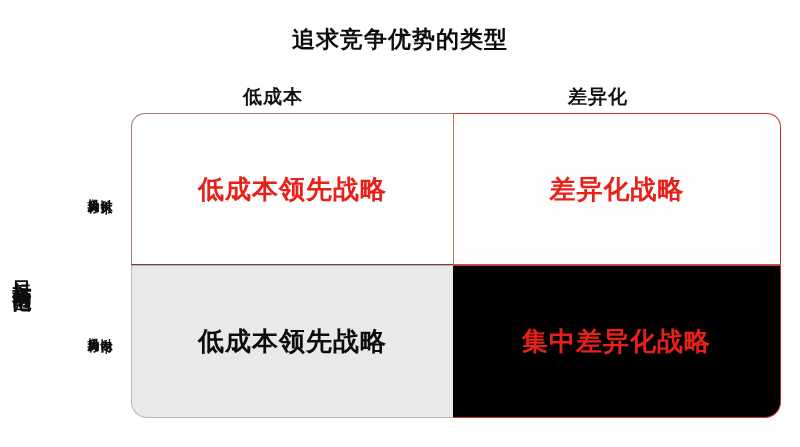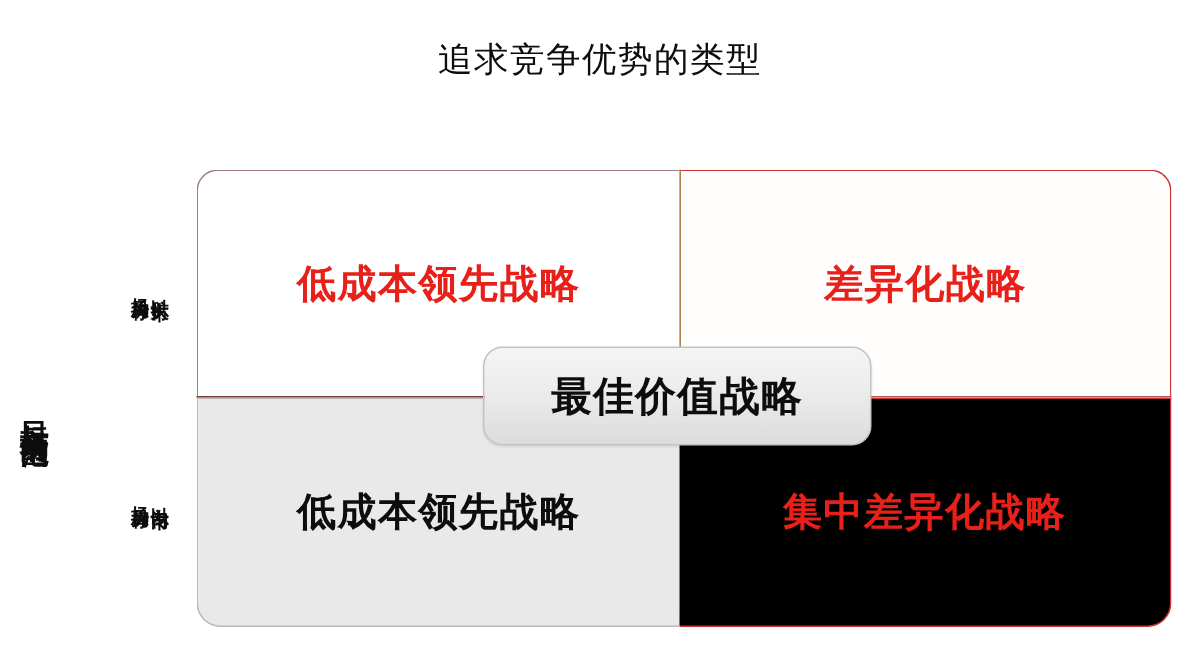--- a/index.html
+++ b/index.html
@@ -23,21 +23,21 @@
   }
 
   
   .chart-title {
     position: absolute;
     left: 0;
     top: 24px;
     width: 800px;
     text-align: center;
     font-size: 23px;
-    font-weight: normal;
+    font-weight: bold;
     color: #0d0d0d;
     letter-spacing: 1px;
     font-family: "DejaVu Serif", "Liberation Serif", serif;
   }
 
   
   .col-head {
     position: absolute;
     top: 84px;
     font-size: 19px;
@@ -200,21 +200,23 @@
     font-family: "DejaVu Serif", "Liberation Serif", serif;
   }
 </style>
 </head>
 <body>
 
 <div id="stage">
 
   <div class="chart-title">追求竞争优势的类型</div>
 
-
+  <div class="col-head left">低成本</div>
+
+  <div class="col-head right">差异化</div>
 
   <div class="axis-label">目标市场的范围</div>
 
   <div class="row-label top">
     <span class="vcol">以扩大市</span>
     <span class="vcol">场为目标</span>
   </div>
 
   <div class="row-label bottom">
     <span class="vcol">以专门市</span>
@@ -238,17 +240,14 @@
     <div class="quad br">
       <span class="qtext text-red">集中差异化战略</span>
     </div>
 
     <div class="mid-rule-left"></div>
     <div class="mid-rule-right"></div>
     <div class="v-rule"></div>
 
   </div>
 
-  <div class="center-box">
-    <span class="ctext">最佳价值战略</span>
-  </div>
 
 </div>
 
 </body></html>

